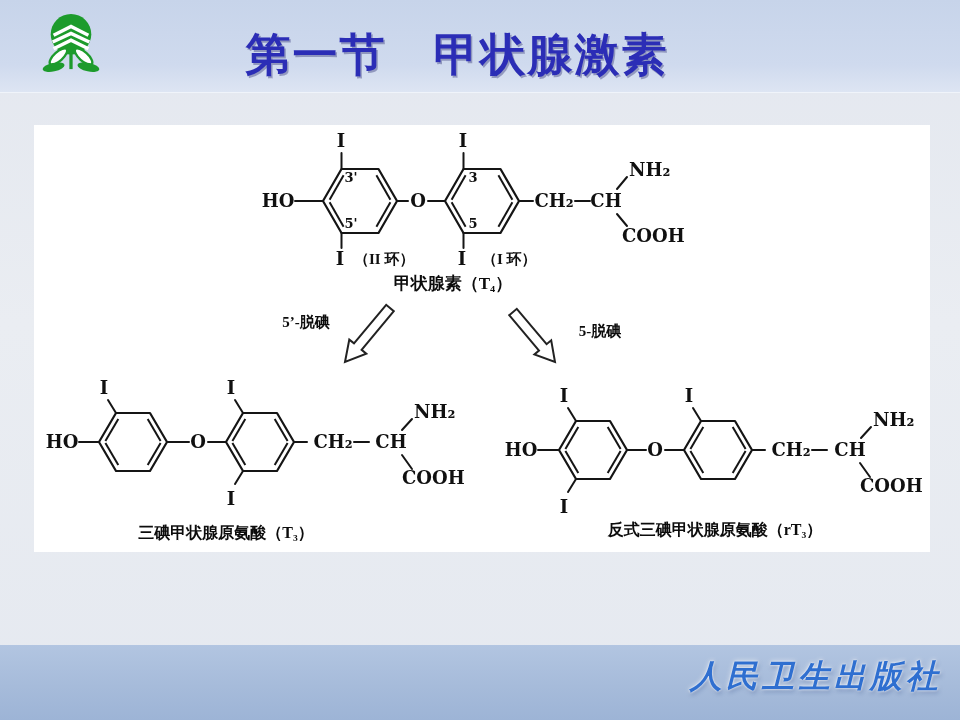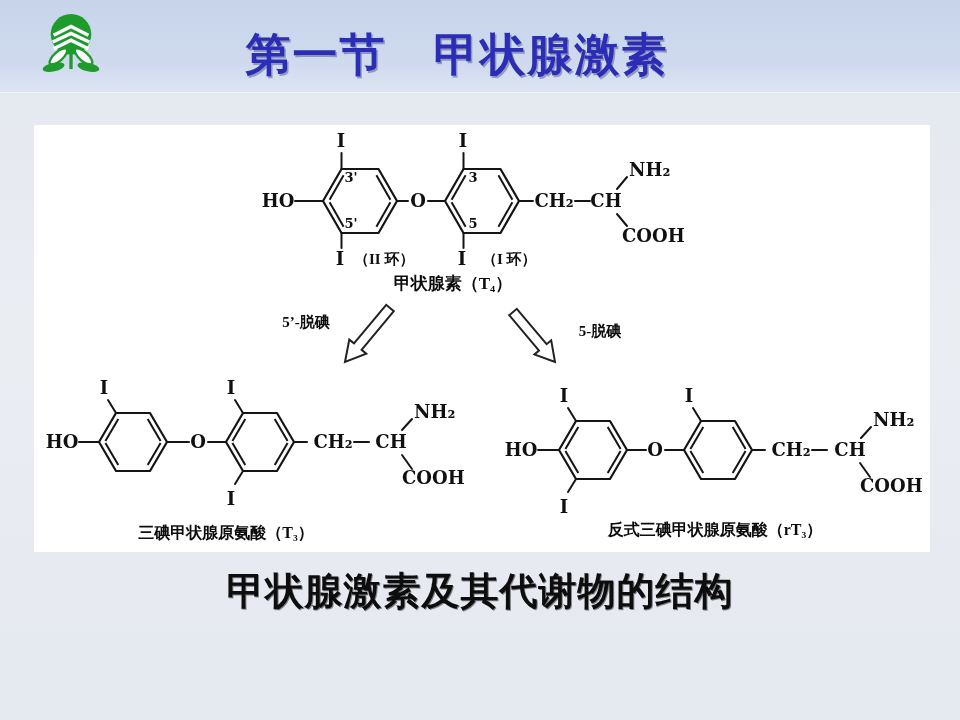--- a/index.html
+++ b/index.html
@@ -205,16 +205,18 @@
         <text class="atom" x="816" y="331" text-anchor="middle">CH</text>
         <line class="bond" x1="827" y1="313" x2="837" y2="302"></line>
         <text class="atom" x="839" y="301">NH₂</text>
         <line class="bond" x1="826" y1="338" x2="836" y2="352"></line>
         <text class="atom" x="826" y="367">COOH</text>
         <text class="molname" x="681" y="410" text-anchor="middle">反式三碘甲状腺原氨酸（rT₃）</text>
       </g>
     </svg>
   </div>
 
-  <div class="figure-caption">甲状腺激素及其代谢物的结构</div>
-
+
+  <div class="footer-band">
+    <div class="publisher-name">人民卫生出版社</div>
+  </div>
 
 </div>
 
 </body></html>

